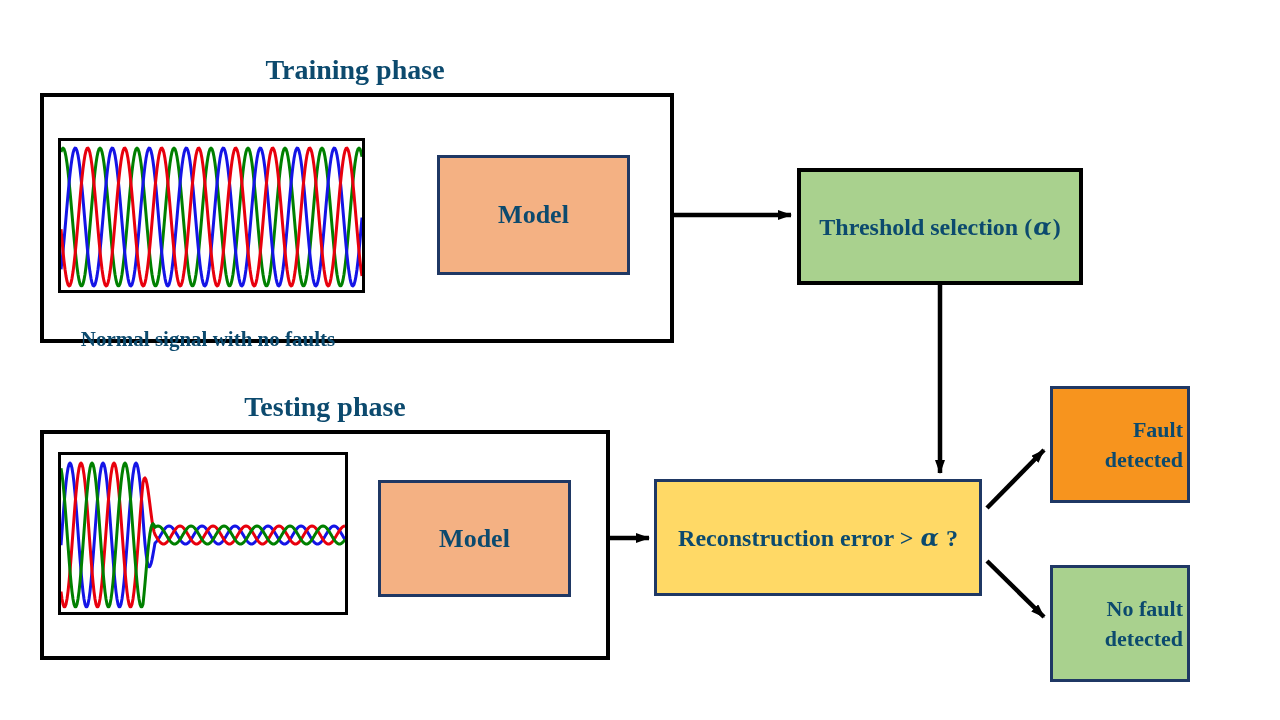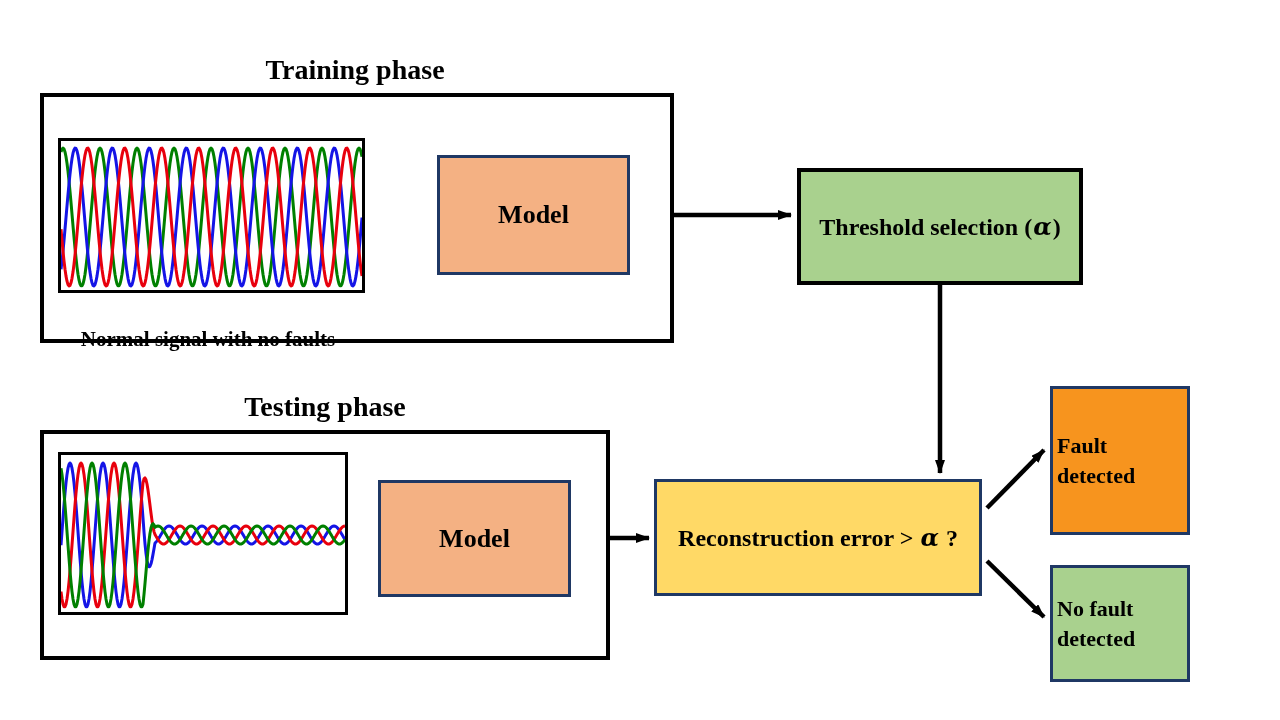--- a/index.html
+++ b/index.html
@@ -1,35 +1,35 @@
 <!DOCTYPE html>
 <html><head>
 <meta charset="utf-8">
 <style>
   html,body{margin:0;padding:0;background:#fff;}
   .canvas{
     position:relative;width:1280px;height:720px;background:#fff;overflow:hidden;
-    font-family:"Liberation Serif","DejaVu Serif",serif;font-weight:bold;color:#000000;
+    font-family:"Liberation Serif","DejaVu Serif",serif;font-weight:bold;color:#0c4a6e;
   }
   .abs{position:absolute;box-sizing:border-box;}
   .phase-title{
     font-size:28px;font-weight:bold;text-align:center;line-height:1.1;
   }
   .phase-box{
     border:4px solid #000;background:#fff;
   }
   .signal-plot{
     border:3px solid #000;background:#fff;
   }
   .signal-plot svg{display:block;width:100%;height:100%;}
   .plot-caption{
     font-size:21px;font-weight:bold;text-align:center;line-height:1.15;
   }
   .node{
-    display:flex;align-items:center;justify-content:center;text-align:left;
+    display:flex;align-items:center;justify-content:center;text-align:right;
     font-weight:bold;
   }
   .model-box{border:3px solid #1f3864;font-size:26px;}
   .threshold-box{border:4px solid #000;font-size:24px;margin-top:15px;}
   .decision-box{border:3px solid #1f3864;font-size:24px;}
   .outcome-box{border:3px solid #1f3864;font-size:22px;line-height:1.35;padding:4px;}
   .alpha{font-style:italic;font-family:"DejaVu Serif","Liberation Serif",serif;padding:0 1px;}
   .overlay{position:absolute;left:0;top:0;width:1280px;height:720px;pointer-events:none;}
   .overlay line{stroke:#000;stroke-width:4.5;}
 </style>
@@ -89,21 +89,21 @@
 
 
   <div class="abs node model-box" style="left: 378px; top: 480px; width: 193px; height: 117px; background: rgb(244, 177, 131);">
     <span>Model</span>
   </div>
 
   <div class="abs node decision-box" style="left: 654px; top: 479px; width: 328px; height: 117px; background: rgb(255, 217, 102);">
     <span><span>Reconstruction error &gt; </span><span class="alpha">α</span><span> ?</span></span>
   </div>
 
-  <div class="abs node outcome-box" style="left: 1050px; top: 386px; width: 140px; height: 149px; background: rgb(247, 148, 30);">
+  <div class="abs node outcome-box" style="left: 1050px; top: 386px; width: 140px; height: 117px; background: rgb(247, 148, 30);">
     <span>Fault detected</span>
   </div>
 
   <div class="abs node outcome-box" style="left: 1050px; top: 565px; width: 140px; height: 117px; background: rgb(169, 209, 142);">
     <span>No fault detected</span>
   </div>
 
 </div>
 
 </body></html>

